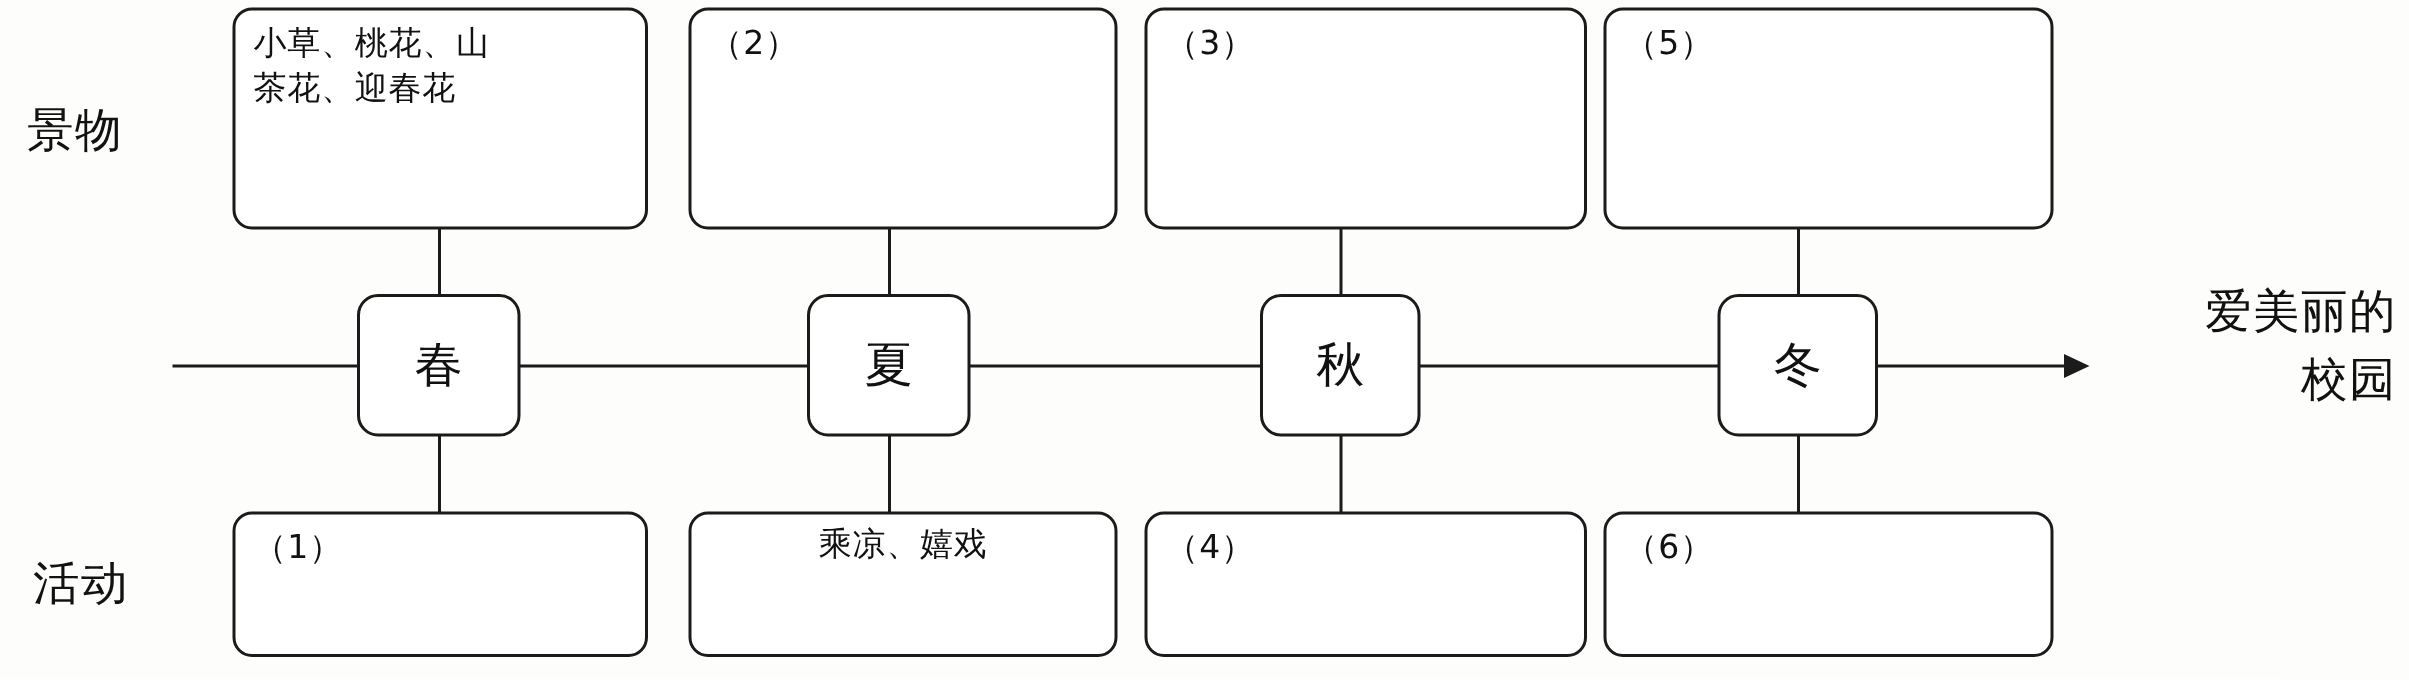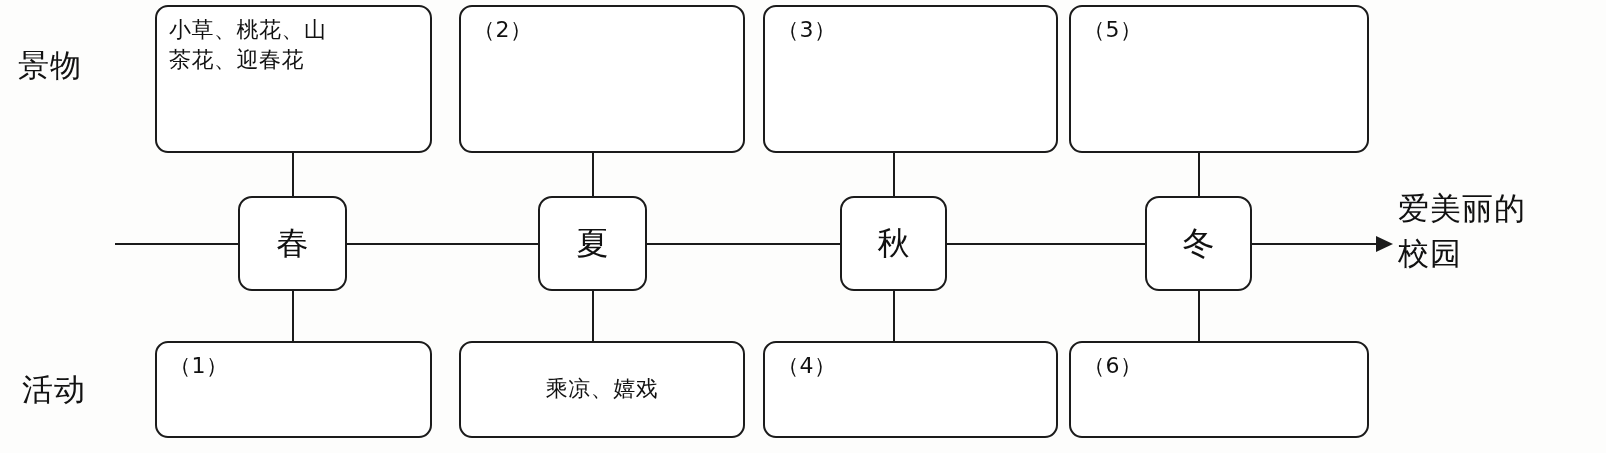--- a/index.html
+++ b/index.html
@@ -21,42 +21,41 @@
 
   
   .row-label {
     position: absolute;
     font-size: 31px;
     line-height: 1;
     letter-spacing: 1px;
     color: #121212;
     white-space: nowrap;
   }
-  #label-jingwu { left: 18px; top: 50px; }
+  #label-jingwu { left: 18px; top: 72px; }
   #label-huodong { left: 22px; top: 374px; }
 
   
   .content-box {
     position: absolute;
     box-sizing: border-box;
     border: 2px solid #1b1b1b;
     border-radius: 13px;
     background: #ffffff;
     font-size: 22px;
     line-height: 1.38;
     color: #111111;
     padding: 8px 12px;
     display: flex;
   }
   .content-box.tl {            
     align-items: flex-start;
     justify-content: flex-start;
   }
   .content-box.ctr {           
-    align-items: center;
     justify-content: center;
     padding: 6px 10px;
   }
   .content-box .txt {
     display: block;
     white-space: pre-line;
     letter-spacing: 0.5px;
   }
 
   
@@ -99,21 +98,21 @@
 
   
   #result-text {
     position: absolute;
     left: 1398px;
     top: 186px;
     width: 200px;
     font-size: 31px;
     line-height: 1.45;
     color: #111111;
-    text-align: left;
+    text-align: right;
     white-space: pre-line;
     letter-spacing: 1px;
   }
 </style>
 </head>
 <body>
 
 <div id="canvas">
 
   <div class="row-label" id="label-jingwu">景物</div>

